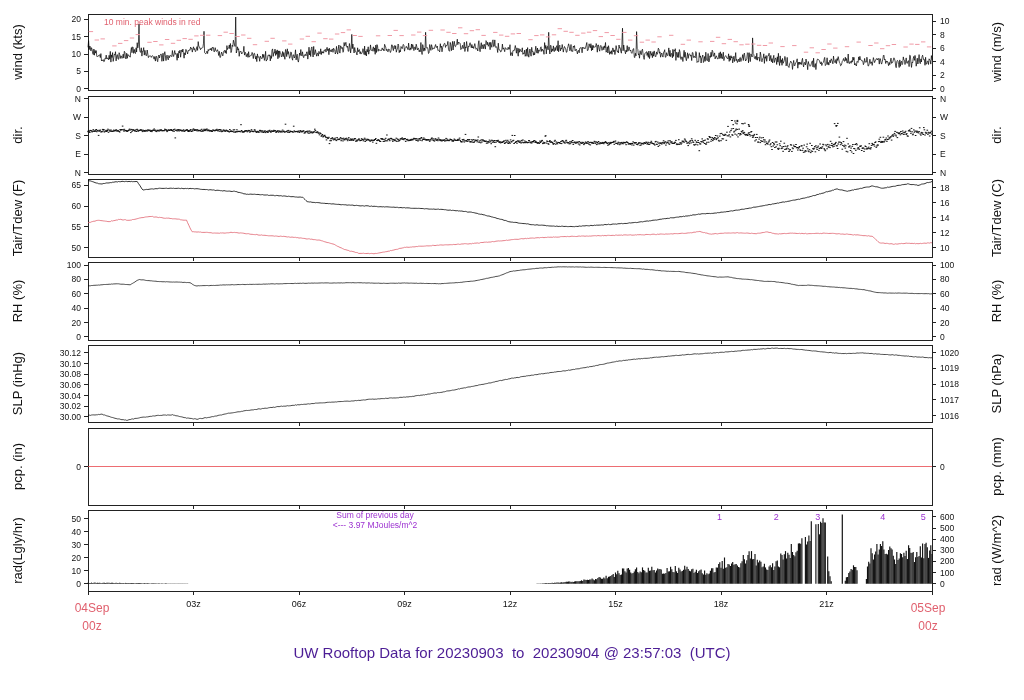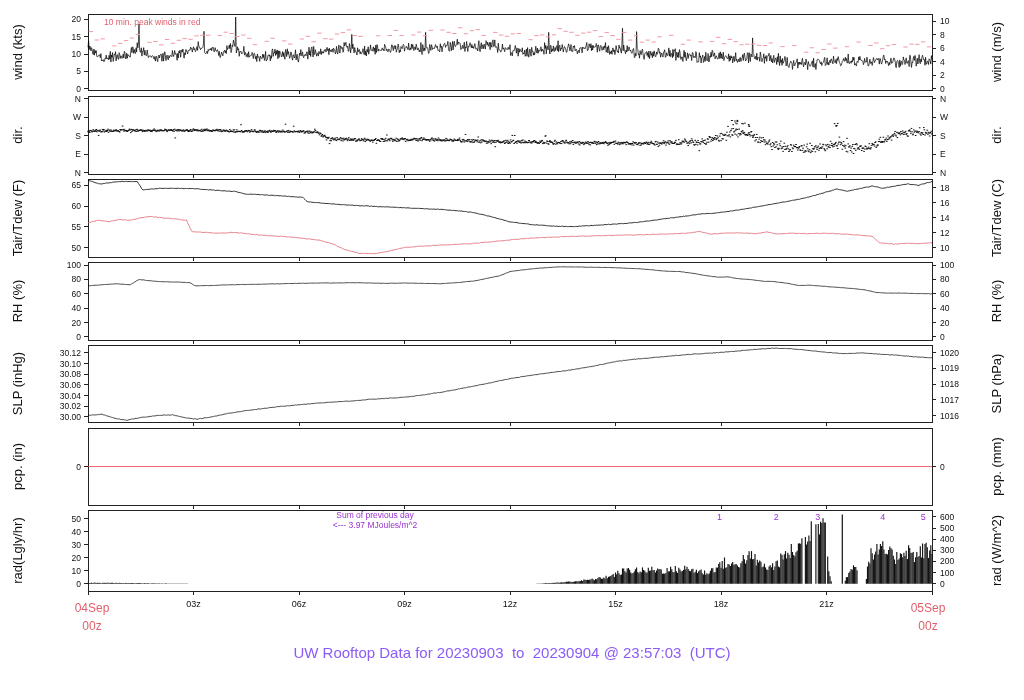--- a/index.html
+++ b/index.html
@@ -2240,14 +2240,14 @@
         <text x="510" y="607" font-size="9" fill="#111" text-anchor="middle">12z</text>
         <text x="615.5" y="607" font-size="9" fill="#111" text-anchor="middle">15z</text>
         <text x="721" y="607" font-size="9" fill="#111" text-anchor="middle">18z</text>
         <text x="826.5" y="607" font-size="9" fill="#111" text-anchor="middle">21z</text>
         <text x="92" y="612" font-size="12" fill="#e0606e" text-anchor="middle">04Sep</text>
         <text x="92" y="630" font-size="12" fill="#e0606e" text-anchor="middle">00z</text>
         <text x="928" y="612" font-size="12" fill="#e0606e" text-anchor="middle">05Sep</text>
         <text x="928" y="630" font-size="12" fill="#e0606e" text-anchor="middle">00z</text>
       </g>
     </svg>
-  <div class="title" style="color: #8b5cf6;">UW Rooftop Data for 20230903  to  20230904 @ 23:57:03  (UTC)</div>
+  <div class="title" style="color: #4c1d95;">UW Rooftop Data for 20230903  to  20230904 @ 23:57:03  (UTC)</div>
 </div>
 
 </body></html>

